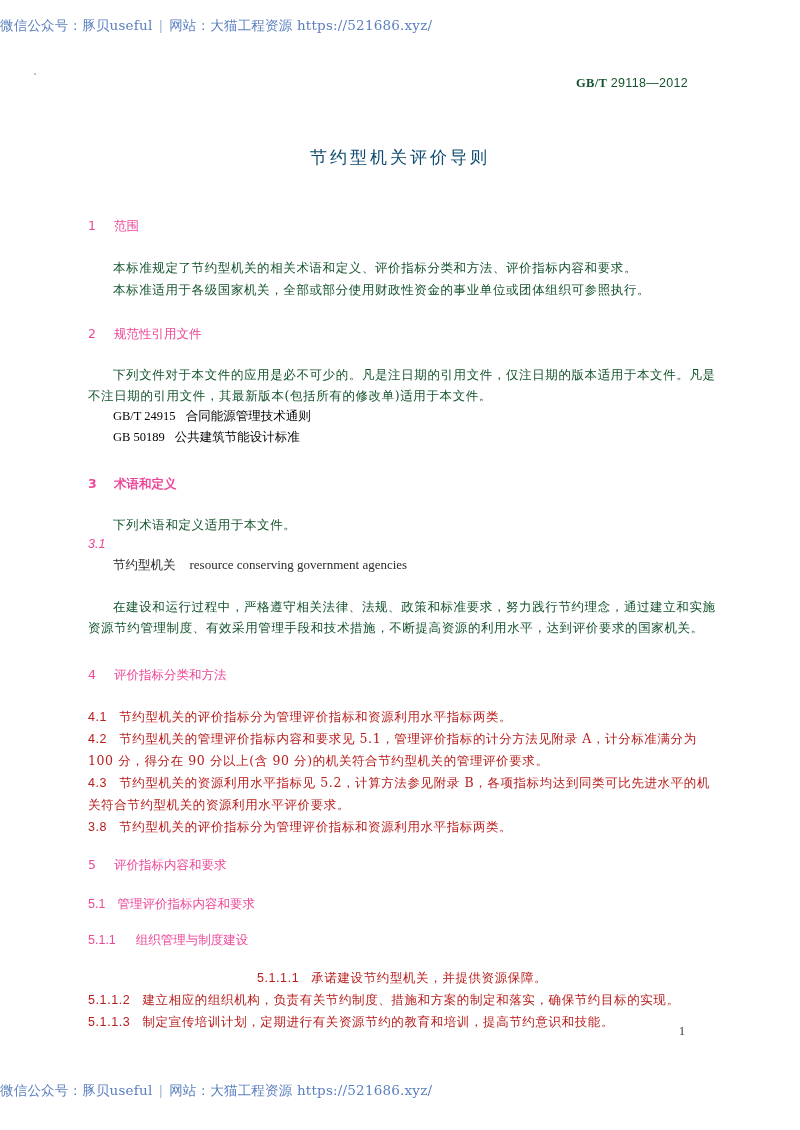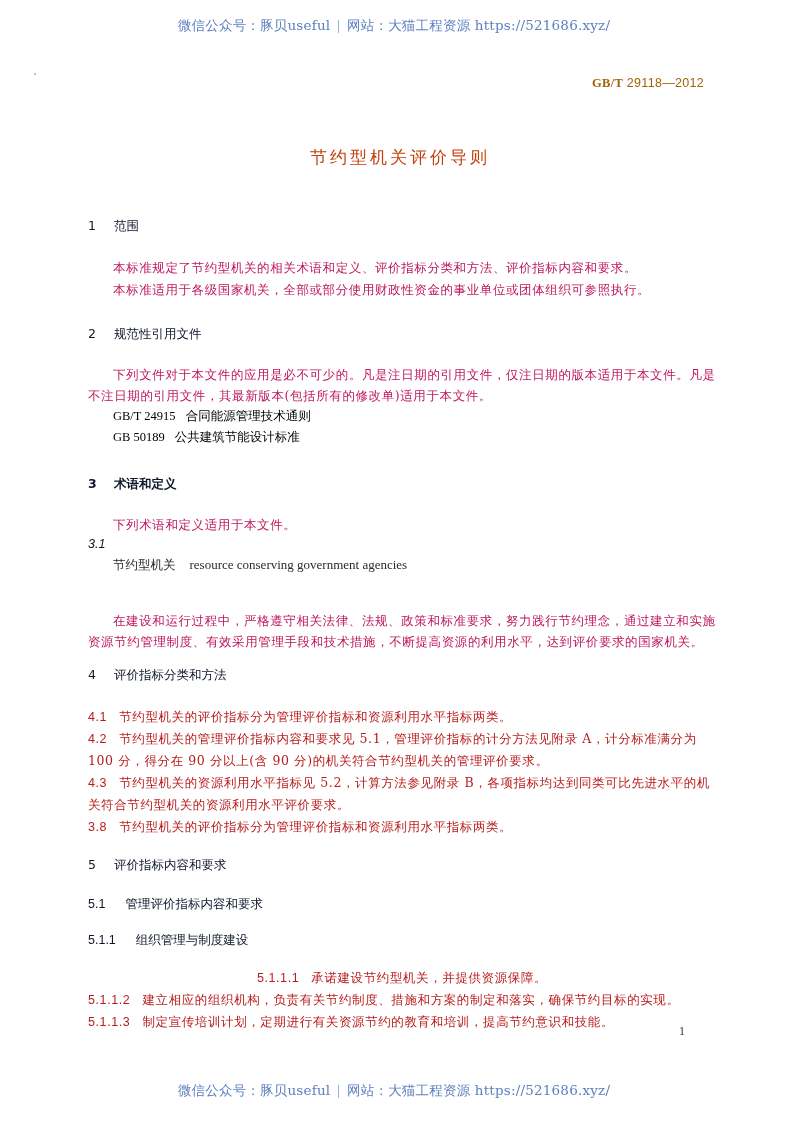--- a/index.html
+++ b/index.html
@@ -2,41 +2,41 @@
 <html><head>
 <meta charset="utf-8">
 <style>
   html, body { margin: 0; padding: 0; }
   body {
     width: 800px; height: 1130px; position: relative; overflow: hidden;
     background: #ffffff; color: #2a2a2a;
     font-family: "DejaVu Serif", "Liberation Serif", serif;
   }
   .watermark {
-    position: absolute; left: 16px; width: 756px; text-align: center;
+    position: absolute; left: 0; width: 756px; text-align: left;
     font-size: 13.5px; color: #5b7fbf; letter-spacing: 0.2px;
     font-family: "DejaVu Serif", "Liberation Serif", serif;
   }
   .watermark .sep { color: #9fb3d8; margin: 0 6px; }
   .wm-top { top: 17px; }
   .wm-bottom { top: 1082px; }
   .std-code {
-    position: absolute; top: 76px; right: 96px;
+    position: absolute; top: 76px; right: 112px;
     font-size: 12.5px; font-family: "Liberation Sans", sans-serif;
-    color: #a16207; letter-spacing: 0.3px;
+    color: #14532d; letter-spacing: 0.3px;
   }
   .std-code .gb { font-family: "Liberation Serif", serif; font-weight: bold; }
   .doc-title {
     position: absolute; top: 146px; left: 0; width: 800px; text-align: center;
-    font-size: 17px; letter-spacing: 3px; color: #c2410c;
+    font-size: 17px; letter-spacing: 3px; color: #0c4a6e;
     font-family: "DejaVu Sans", sans-serif;
   }
-  .h1 { position: absolute; left: 88px; font-size: 12.5px; font-family: "DejaVu Sans", sans-serif; color: #0f172a; }
+  .h1 { position: absolute; left: 88px; font-size: 12.5px; font-family: "DejaVu Sans", sans-serif; color: #ec4899; }
   .h1 .num { display: inline-block; width: 26px; }
-  .p { position: absolute; left: 88px; width: 628px; font-size: 12.5px; line-height: 21px; letter-spacing: 0.6px; text-indent: 25px; color: #be185d; }
+  .p { position: absolute; left: 88px; width: 628px; font-size: 12.5px; line-height: 21px; letter-spacing: 0.6px; text-indent: 25px; color: #14532d; }
   .ref { position: absolute; left: 113px; font-size: 12.5px; color: #000000; }
   .ref .code { font-family: "Liberation Serif", serif; margin-right: 10px; }
   .item { position: absolute; left: 88px; width: 628px; font-size: 12.5px; line-height: 21px; letter-spacing: 0.6px; color: #b91c1c; }
   .item .num { font-family: "Liberation Sans", sans-serif; margin-right: 12px; }
   .term-line { position: absolute; left: 113px; font-size: 12.5px; }
   .term-line .en { font-family: "Liberation Serif", serif; margin-left: 14px; font-size: 13px; }
   .page-num { position: absolute; top: 1024px; left: 679px; font-size: 12px; font-family: "Liberation Serif", serif; color: #333; }
   .scan-dot { position: absolute; width: 2px; height: 2px; background: #aaa; border-radius: 1px; }
 </style>
 </head>
@@ -73,21 +73,21 @@
 </div>
 
 <div class="h1" style="top:476px;font-weight:bold;">
   <span class="num">3</span><span>术语和定义</span>
 </div>
 <div class="p" style="top:514px;">下列术语和定义适用于本文件。</div>
 <div class="h1" style="top:537px; font-family:'Liberation Sans', sans-serif;font-style:italic;">3.1</div>
 <div class="term-line" style="top:557px;">
   <span>节约型机关</span><span class="en">resource conserving government agencies</span>
 </div>
-<div class="p" style="top:610px;">在建设和运行过程中，严格遵守相关法律、法规、政策和标准要求，努力践行节约理念，通过建立和实施资源节约管理制度、有效采用管理手段和技术措施，不断提高资源的利用水平，达到评价要求的国家机关。</div>
+<div class="p" style="top:596px;">在建设和运行过程中，严格遵守相关法律、法规、政策和标准要求，努力践行节约理念，通过建立和实施资源节约管理制度、有效采用管理手段和技术措施，不断提高资源的利用水平，达到评价要求的国家机关。</div>
 
 <div class="h1" style="top:667px;">
   <span class="num">4</span><span>评价指标分类和方法</span>
 </div>
 <div class="item" style="top:706px;">
   <span class="num">4.1</span><span>节约型机关的评价指标分为管理评价指标和资源利用水平指标两类。</span>
 </div>
 <div class="item" style="top:728px;">
   <span class="num">4.2</span><span>节约型机关的管理评价指标内容和要求见 5.1，管理评价指标的计分方法见附录 A，计分标准满分为 100 分，得分在 90 分以上(含 90 分)的机关符合节约型机关的管理评价要求。</span>
 </div>
@@ -95,21 +95,21 @@
   <span class="num">4.3</span><span>节约型机关的资源利用水平指标见 5.2，计算方法参见附录 B，各项指标均达到同类可比先进水平的机关符合节约型机关的资源利用水平评价要求。</span>
 </div>
 <div class="item" style="top:816px;">
   <span class="num">3.8</span><span>节约型机关的评价指标分为管理评价指标和资源利用水平指标两类。</span>
 </div>
 
 <div class="h1" style="top:857px;">
   <span class="num">5</span><span>评价指标内容和要求</span>
 </div>
 <div class="h1" style="top:896px;">
-  <span style="font-family:'Liberation Sans', sans-serif; margin-right:20px;">5.1</span><span>管理评价指标内容和要求</span>
+  <span style="font-family:'Liberation Sans', sans-serif; margin-right:12px;">5.1</span><span>管理评价指标内容和要求</span>
 </div>
 <div class="h1" style="top:932px;">
   <span style="font-family:'Liberation Sans', sans-serif; margin-right:20px;">5.1.1</span><span>组织管理与制度建设</span>
 </div>
 <div class="item" style="top:967px;text-align:center;">
   <span class="num">5.1.1.1</span><span>承诺建设节约型机关，并提供资源保障。</span>
 </div>
 <div class="item" style="top:989px;">
   <span class="num">5.1.1.2</span><span>建立相应的组织机构，负责有关节约制度、措施和方案的制定和落实，确保节约目标的实现。</span>
 </div>

